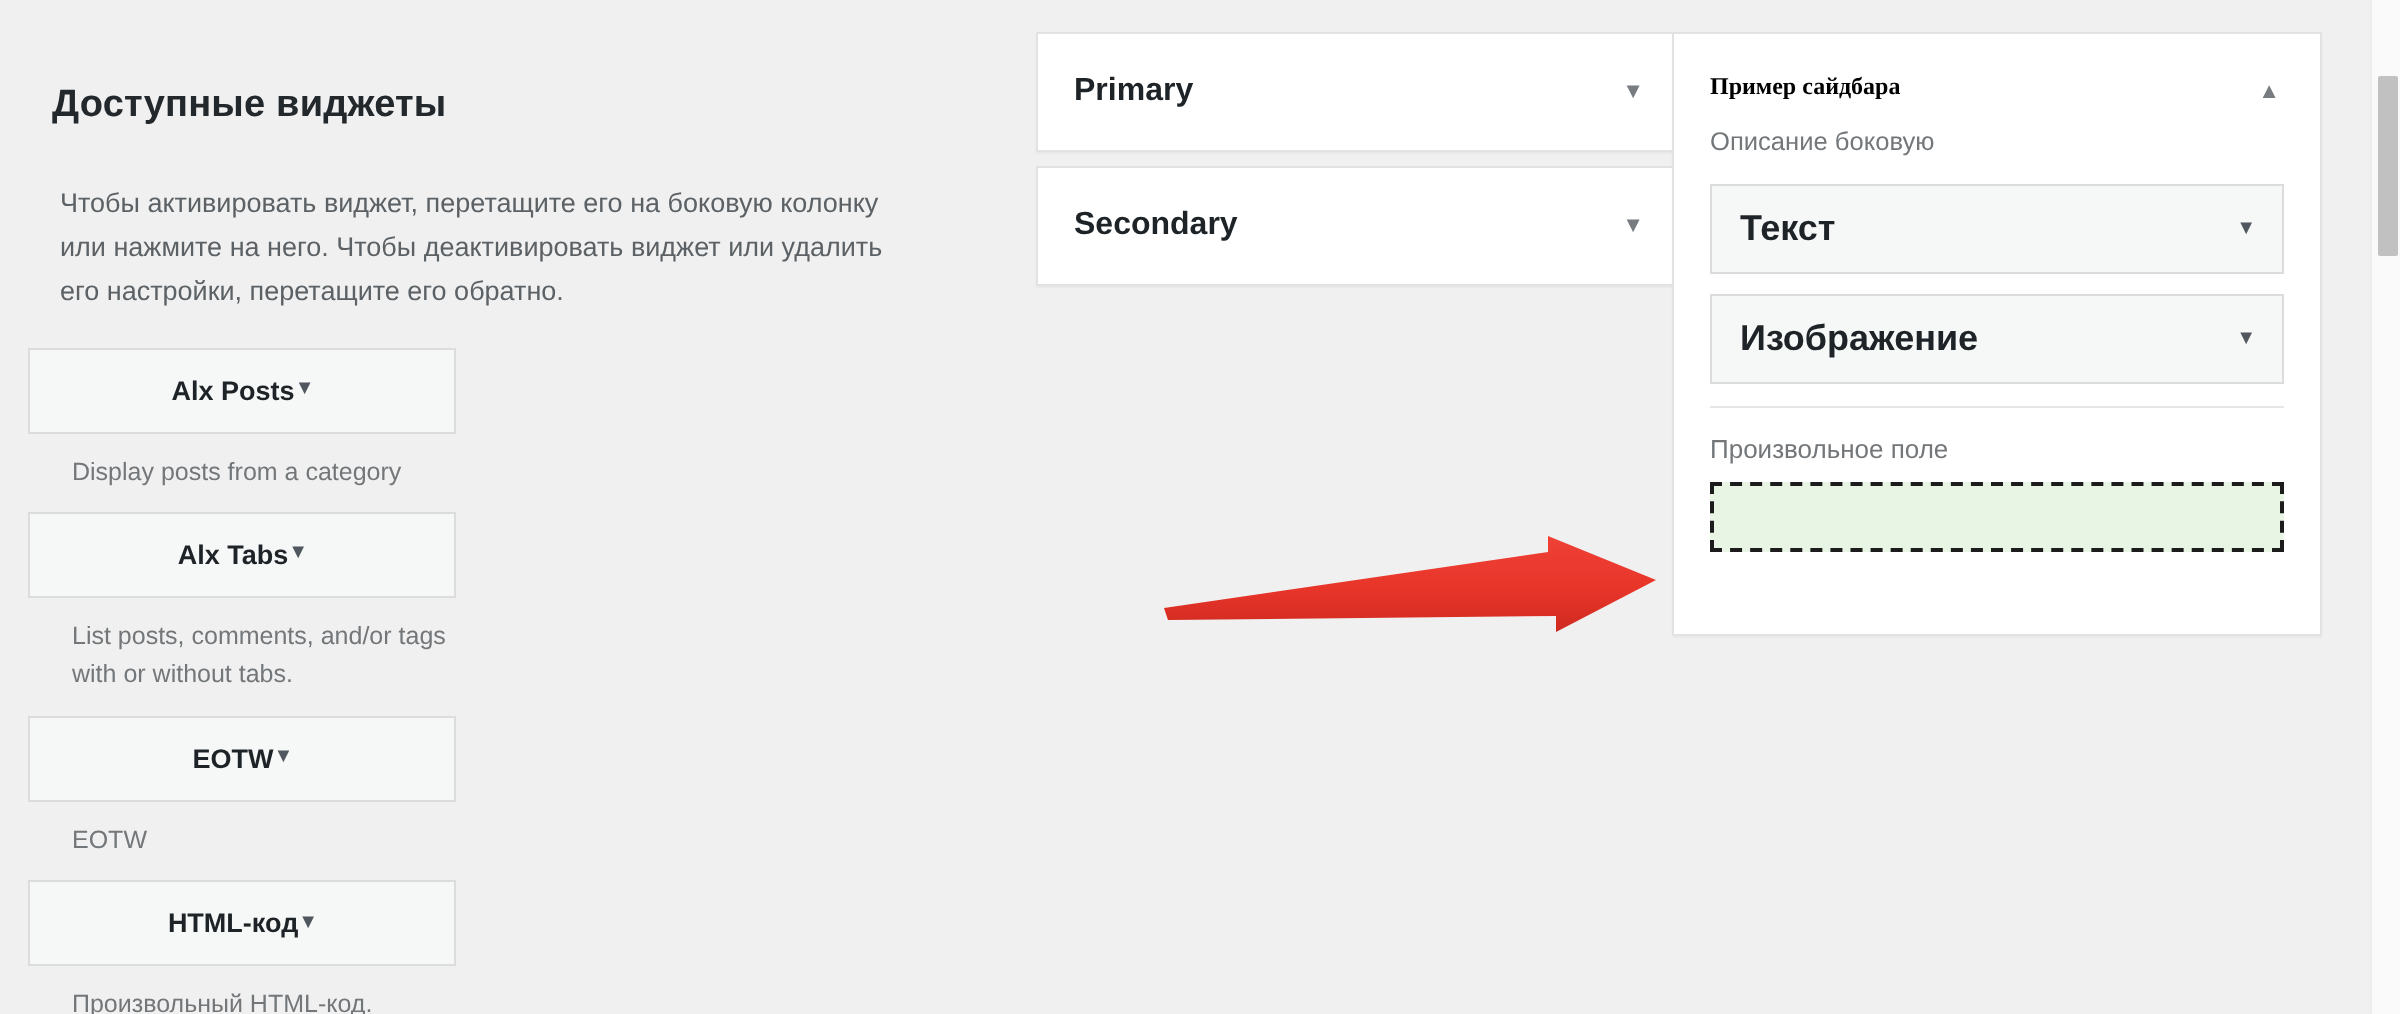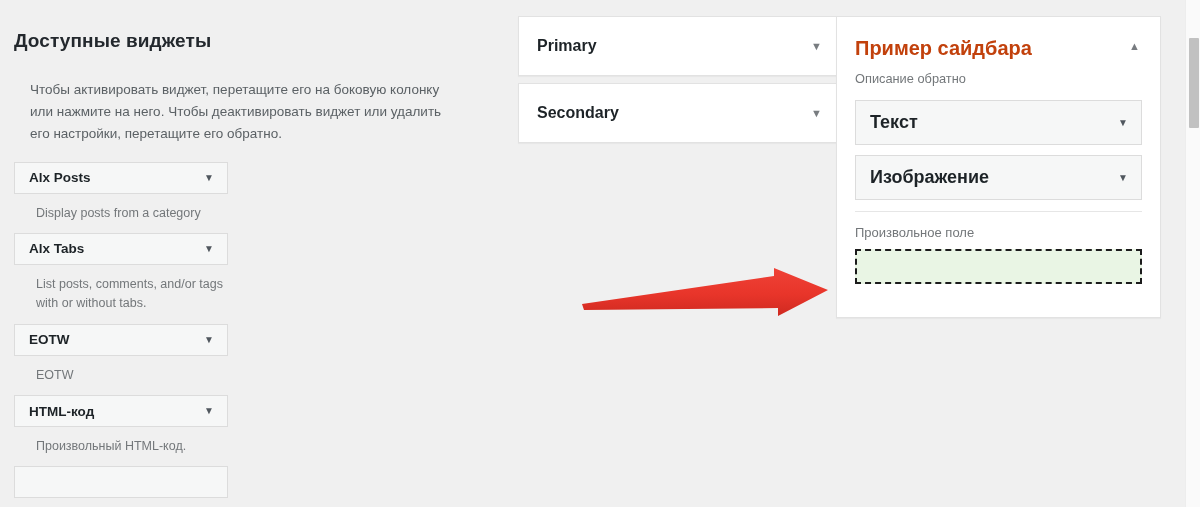--- a/index.html
+++ b/index.html
@@ -18,21 +18,21 @@
   
   #available-widgets {
     position: absolute;
     left: 0; top: 0;
     width: 470px;
     height: 507px;
     background: #f0f0f0;
     overflow: hidden;
   }
   .aw-title {
-    margin: 0;
+    margin: 12px;
     padding: 30px 0 0 14px;
     font-size: 19px;
     font-weight: bold;
     color: #23282d;
     letter-spacing: .1px;
   }
   .aw-desc {
     margin: 16px;
     padding: 11px 14px 0 14px;
     width: 432px;
@@ -46,27 +46,27 @@
     padding: 0 14px;
     display: flex;
     flex-wrap: wrap;
     column-gap: 16px;
   }
   .widget-cell {
     width: 214px;
     box-sizing: border-box;
   }
   .widget-box {
-    height: 32px;
+    height: 43px;
     background: #f6f7f7;
     border: 1px solid #dcdcdc;
     box-sizing: border-box;
     display: flex;
     align-items: center;
-    justify-content: space-between;
+    justify-content: center;
     padding: 0 13px 0 14px;
     cursor: move;
   }
   .widget-box .wb-name {
     font-size: 13.5px;
     font-weight: bold;
     color: #1d2327;
   }
   .tri {
     color: #50575e;
@@ -125,24 +125,25 @@
     min-height: 302px;
   }
   .panel-head {
     display: flex;
     align-items: flex-start;
     justify-content: space-between;
     padding: 20px 20px 0 18px;
     cursor: pointer;
   }
   .panel-head .ph-title {
-    font-size: 20px;
-    font-weight: bold;
-    color: #c2410c;
+    font-size: 12px;
+    font-weight: bold;
+    color: #000000;
     line-height: 1.15;
+    font-family: Liberation Serif, serif;
   }
   .panel-head .tri { font-size: 11px; color: #787c80; margin-top: 4px; }
   .panel-sub {
     padding: 11px 18px 0 18px;
     font-size: 12.8px;
     color: #73777a;
   }
   .panel-body { padding: 14px 18px 0 18px; }
   .sb-widget {
     height: 45px;
@@ -276,21 +277,21 @@
 
 </section>
 
 <section id="sidebar-column-right">
 
   <div class="panel-head">
     <span class="ph-title">Пример сайдбара</span>
     <span class="tri">▲</span>
   </div>
 
-  <div class="panel-sub">Описание обратно</div>
+  <div class="panel-sub">Описание боковую</div>
 
   <div class="panel-body">
     <div class="sb-widget">
       <span class="wb-name">Текст</span>
       <span class="tri">▼</span>
     </div>
     <div class="sb-widget">
       <span class="wb-name">Изображение</span>
       <span class="tri">▼</span>
     </div>

